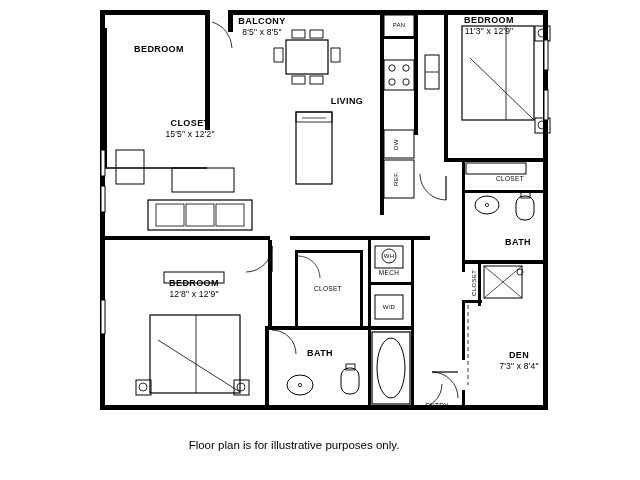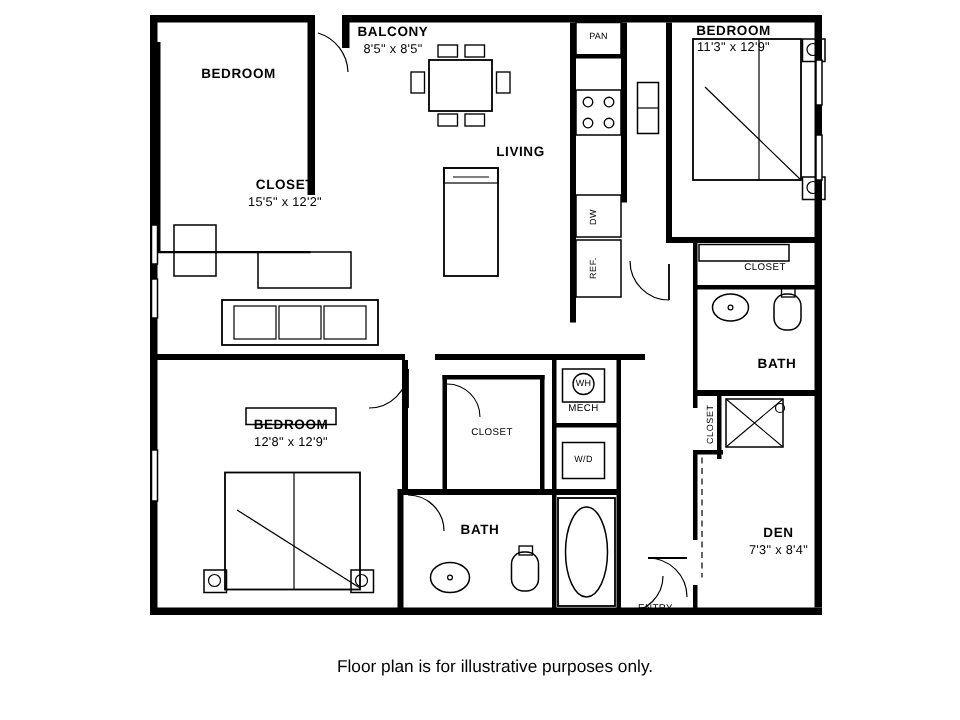--- a/index.html
+++ b/index.html
@@ -69,21 +69,20 @@
     transform: rotate(-90deg);
   }
   .caption {
     position: absolute;
     left: 0;
     width: 588px;
     text-align: center;
     font-size: 11.5px;
     line-height: 16px;
     color: #000000;
-    margin-left: 36px;
   }
   svg.overlay {
     position: absolute;
     left: 0;
     top: 0;
     width: 640px;
     height: 480px;
     pointer-events: none;
   }
 </style>

